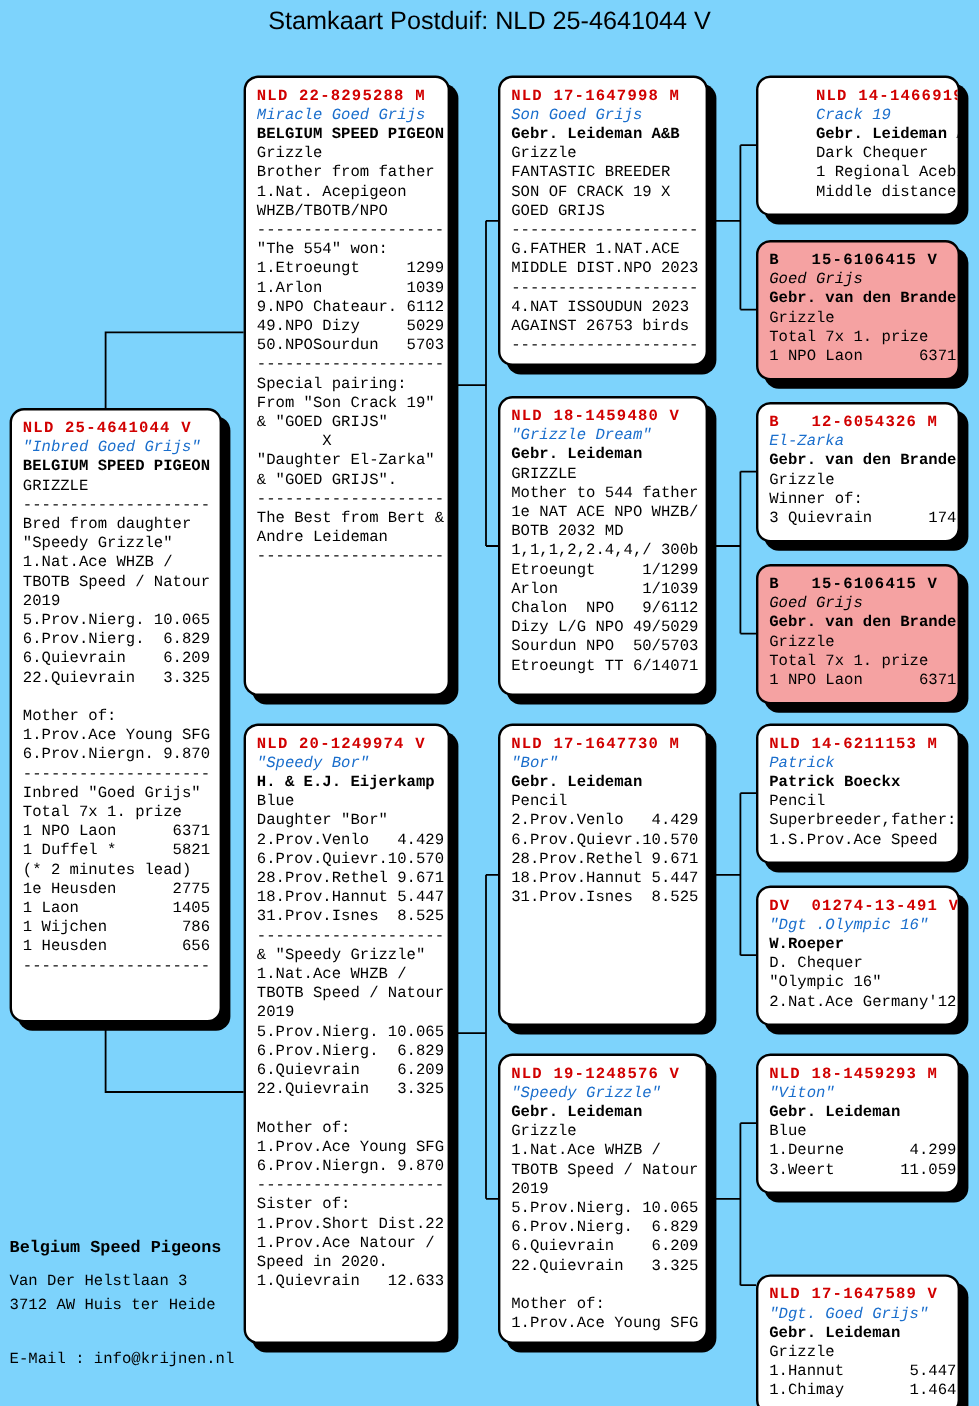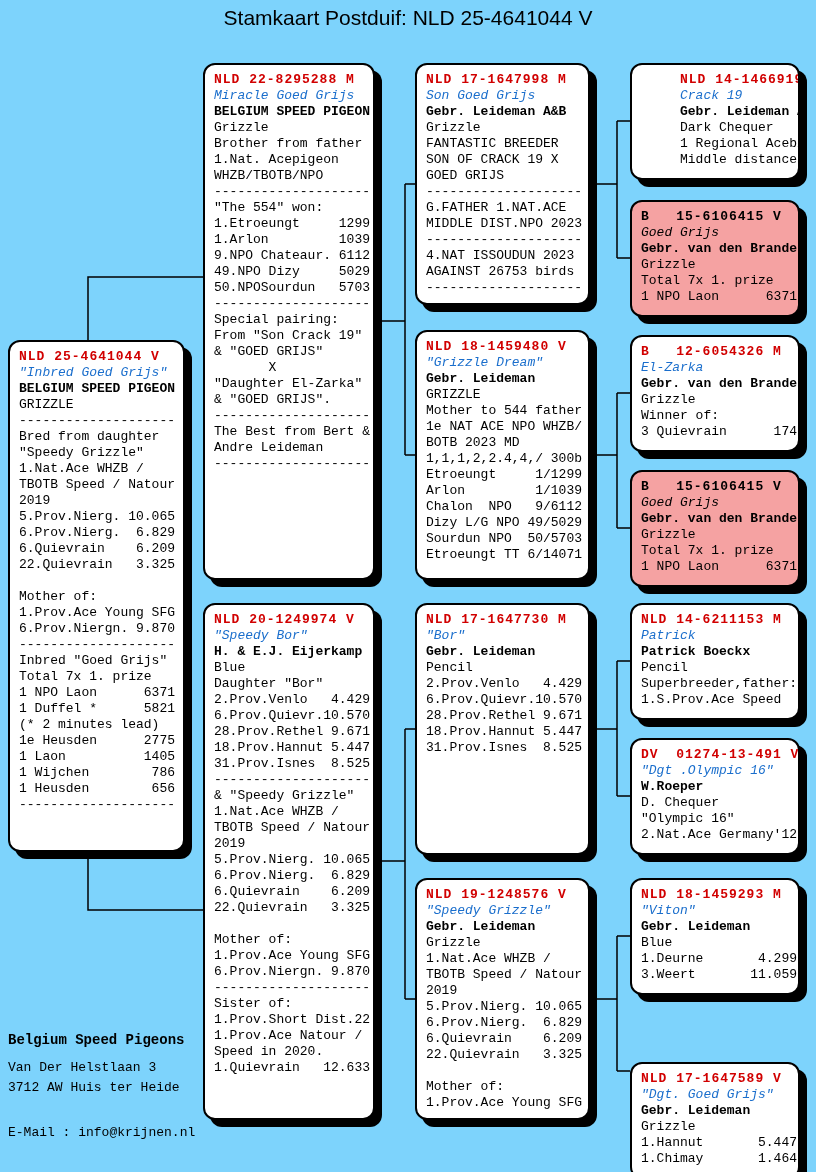--- a/index.html
+++ b/index.html
@@ -143,21 +143,21 @@
         <div class="bline">AGAINST 26753 birds</div>
         <div class="bline">--------------------</div>
       </div>
       <div class="box" style="left: 415px; top: 330px; width: 175px; height: 250px;">
         <div class="ring">NLD 18-1459480 V</div>
         <div class="pname">"Grizzle Dream"</div>
         <div class="bline b0">Gebr. Leideman</div>
         <div class="bline">GRIZZLE</div>
         <div class="bline">Mother to 544 father</div>
         <div class="bline">1e NAT ACE NPO WHZB/</div>
-        <div class="bline">BOTB 2023 MD</div>
+        <div class="bline">BOTB 2032 MD</div>
         <div class="bline">1,1,1,2,2.4,4,/ 300b</div>
         <div class="bline">Etroeungt     1/1299</div>
         <div class="bline">Arlon         1/1039</div>
         <div class="bline">Chalon  NPO   9/6112</div>
         <div class="bline">Dizy L/G NPO 49/5029</div>
         <div class="bline">Sourdun NPO  50/5703</div>
         <div class="bline">Etroeungt TT 6/14071</div>
       </div>
       <div class="box" style="left: 415px; top: 603px; width: 175px; height: 252px;">
         <div class="ring">NLD 17-1647730 M</div>

